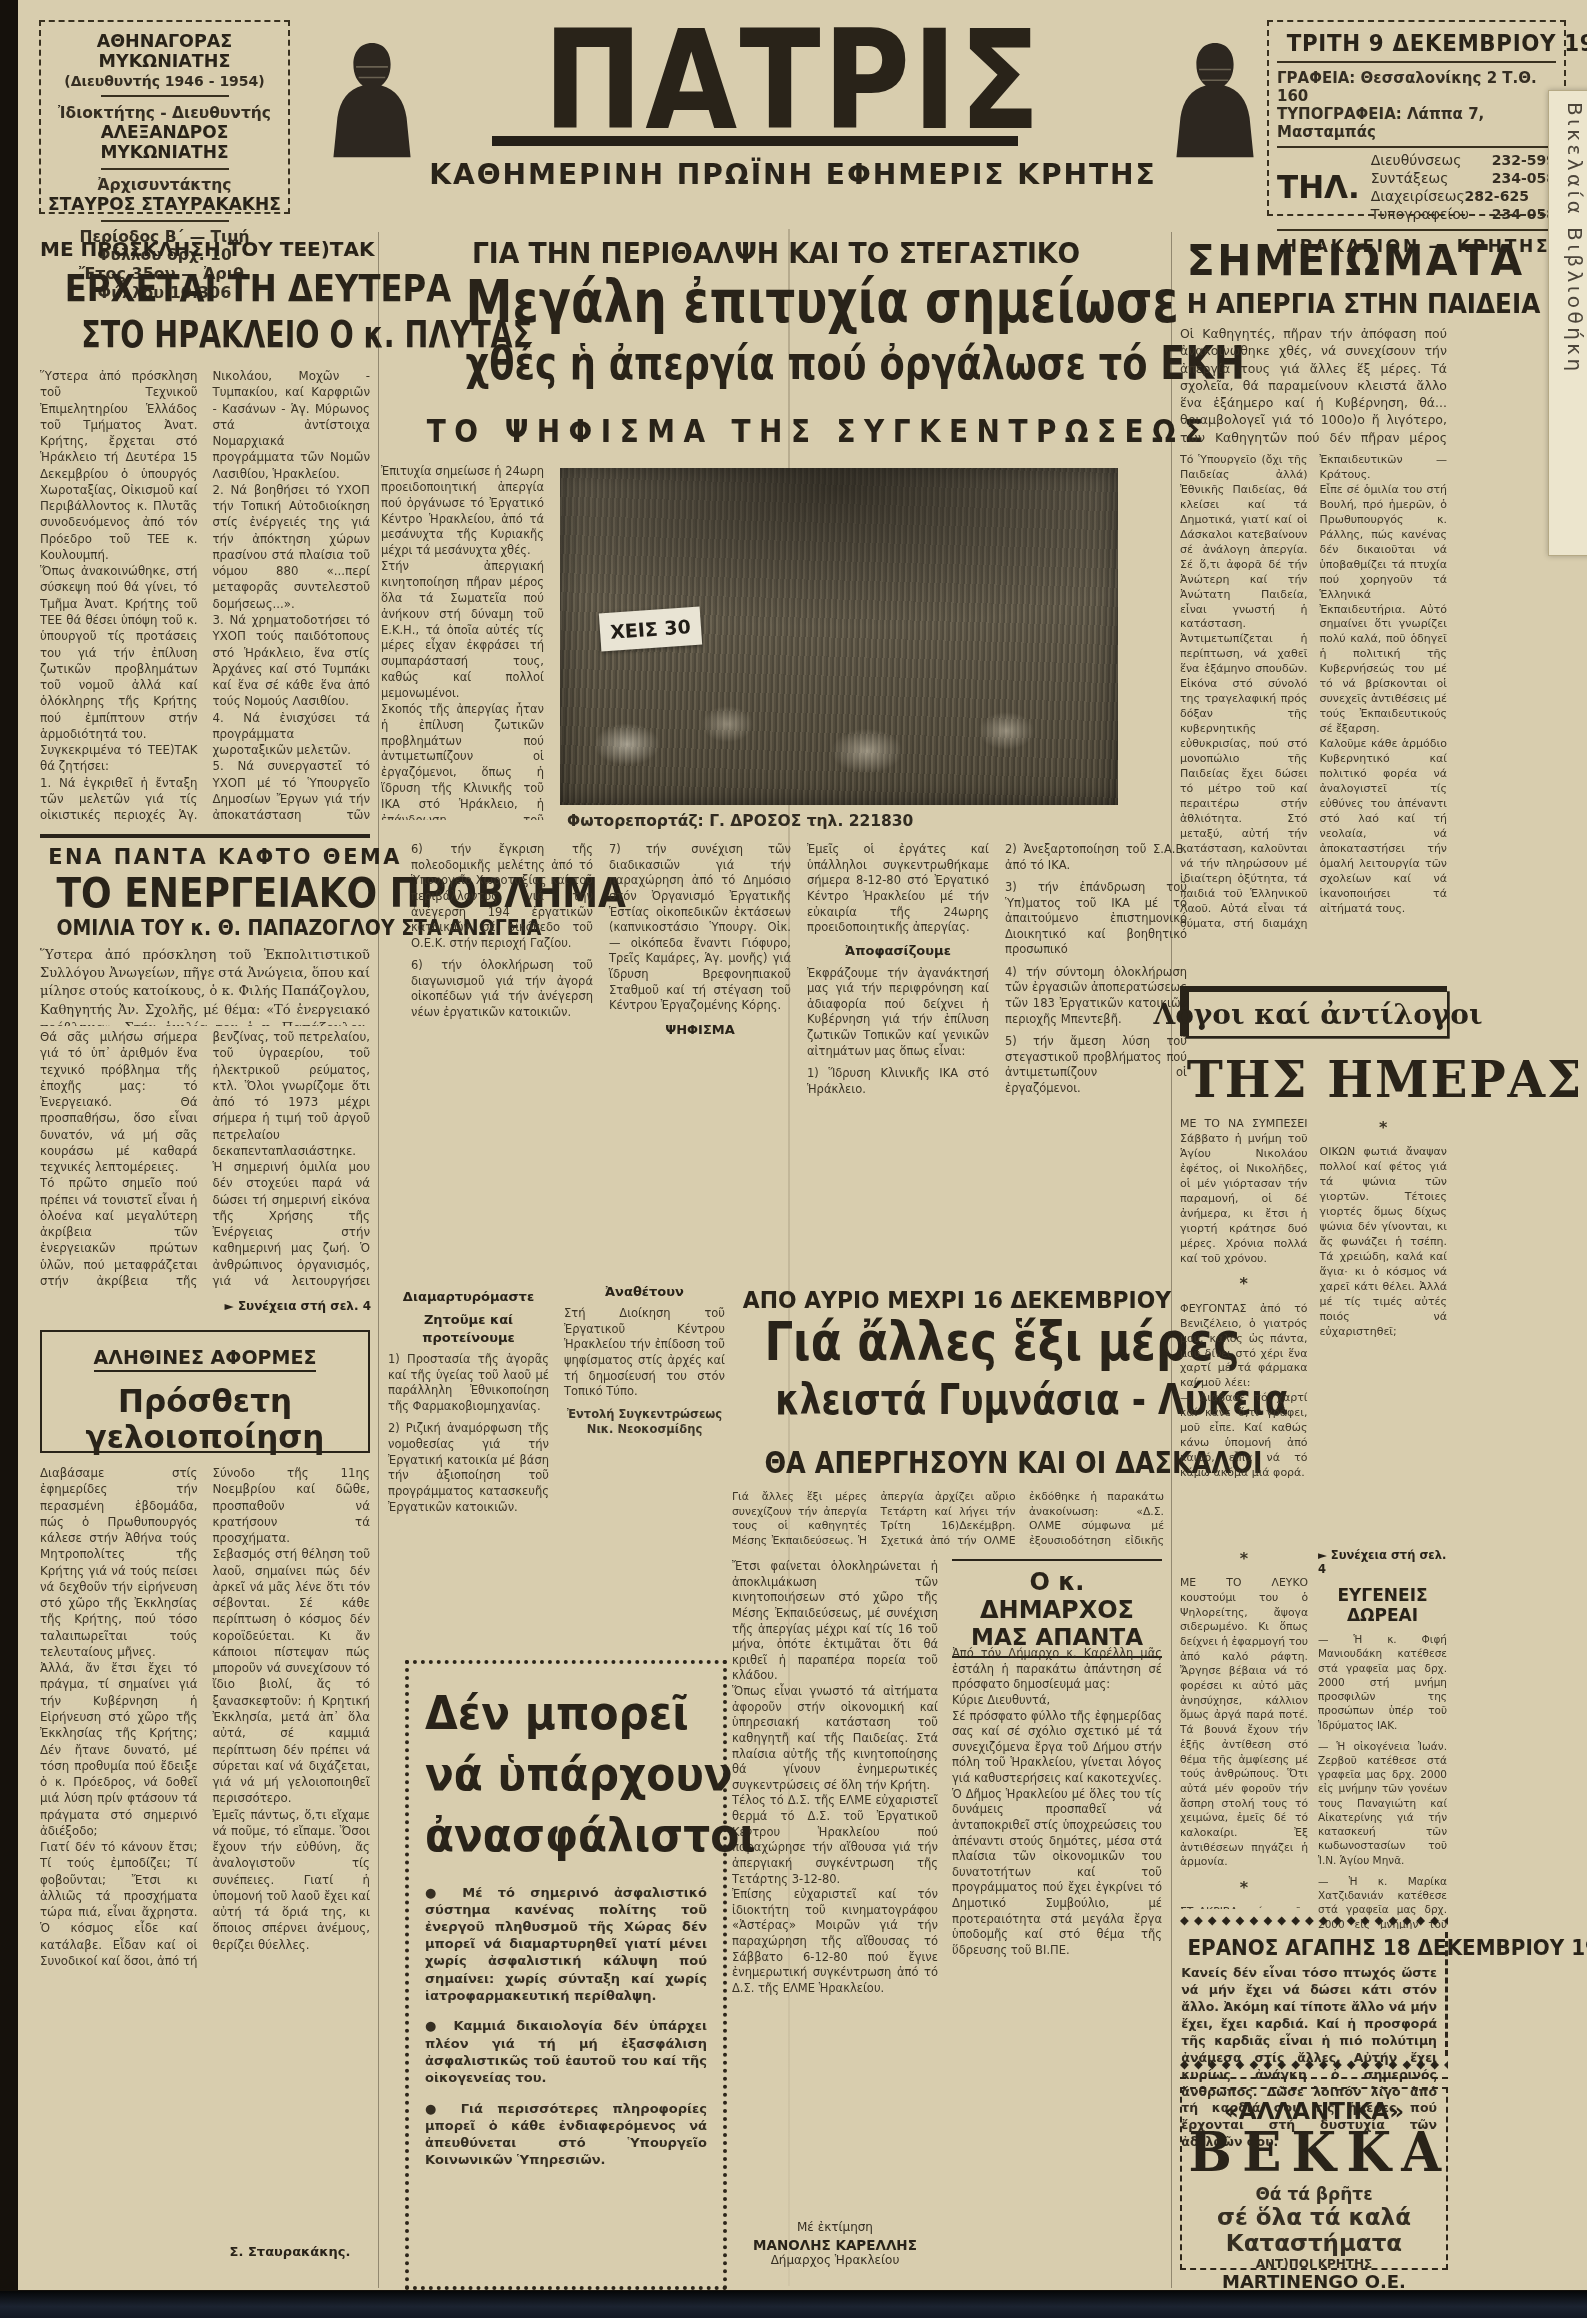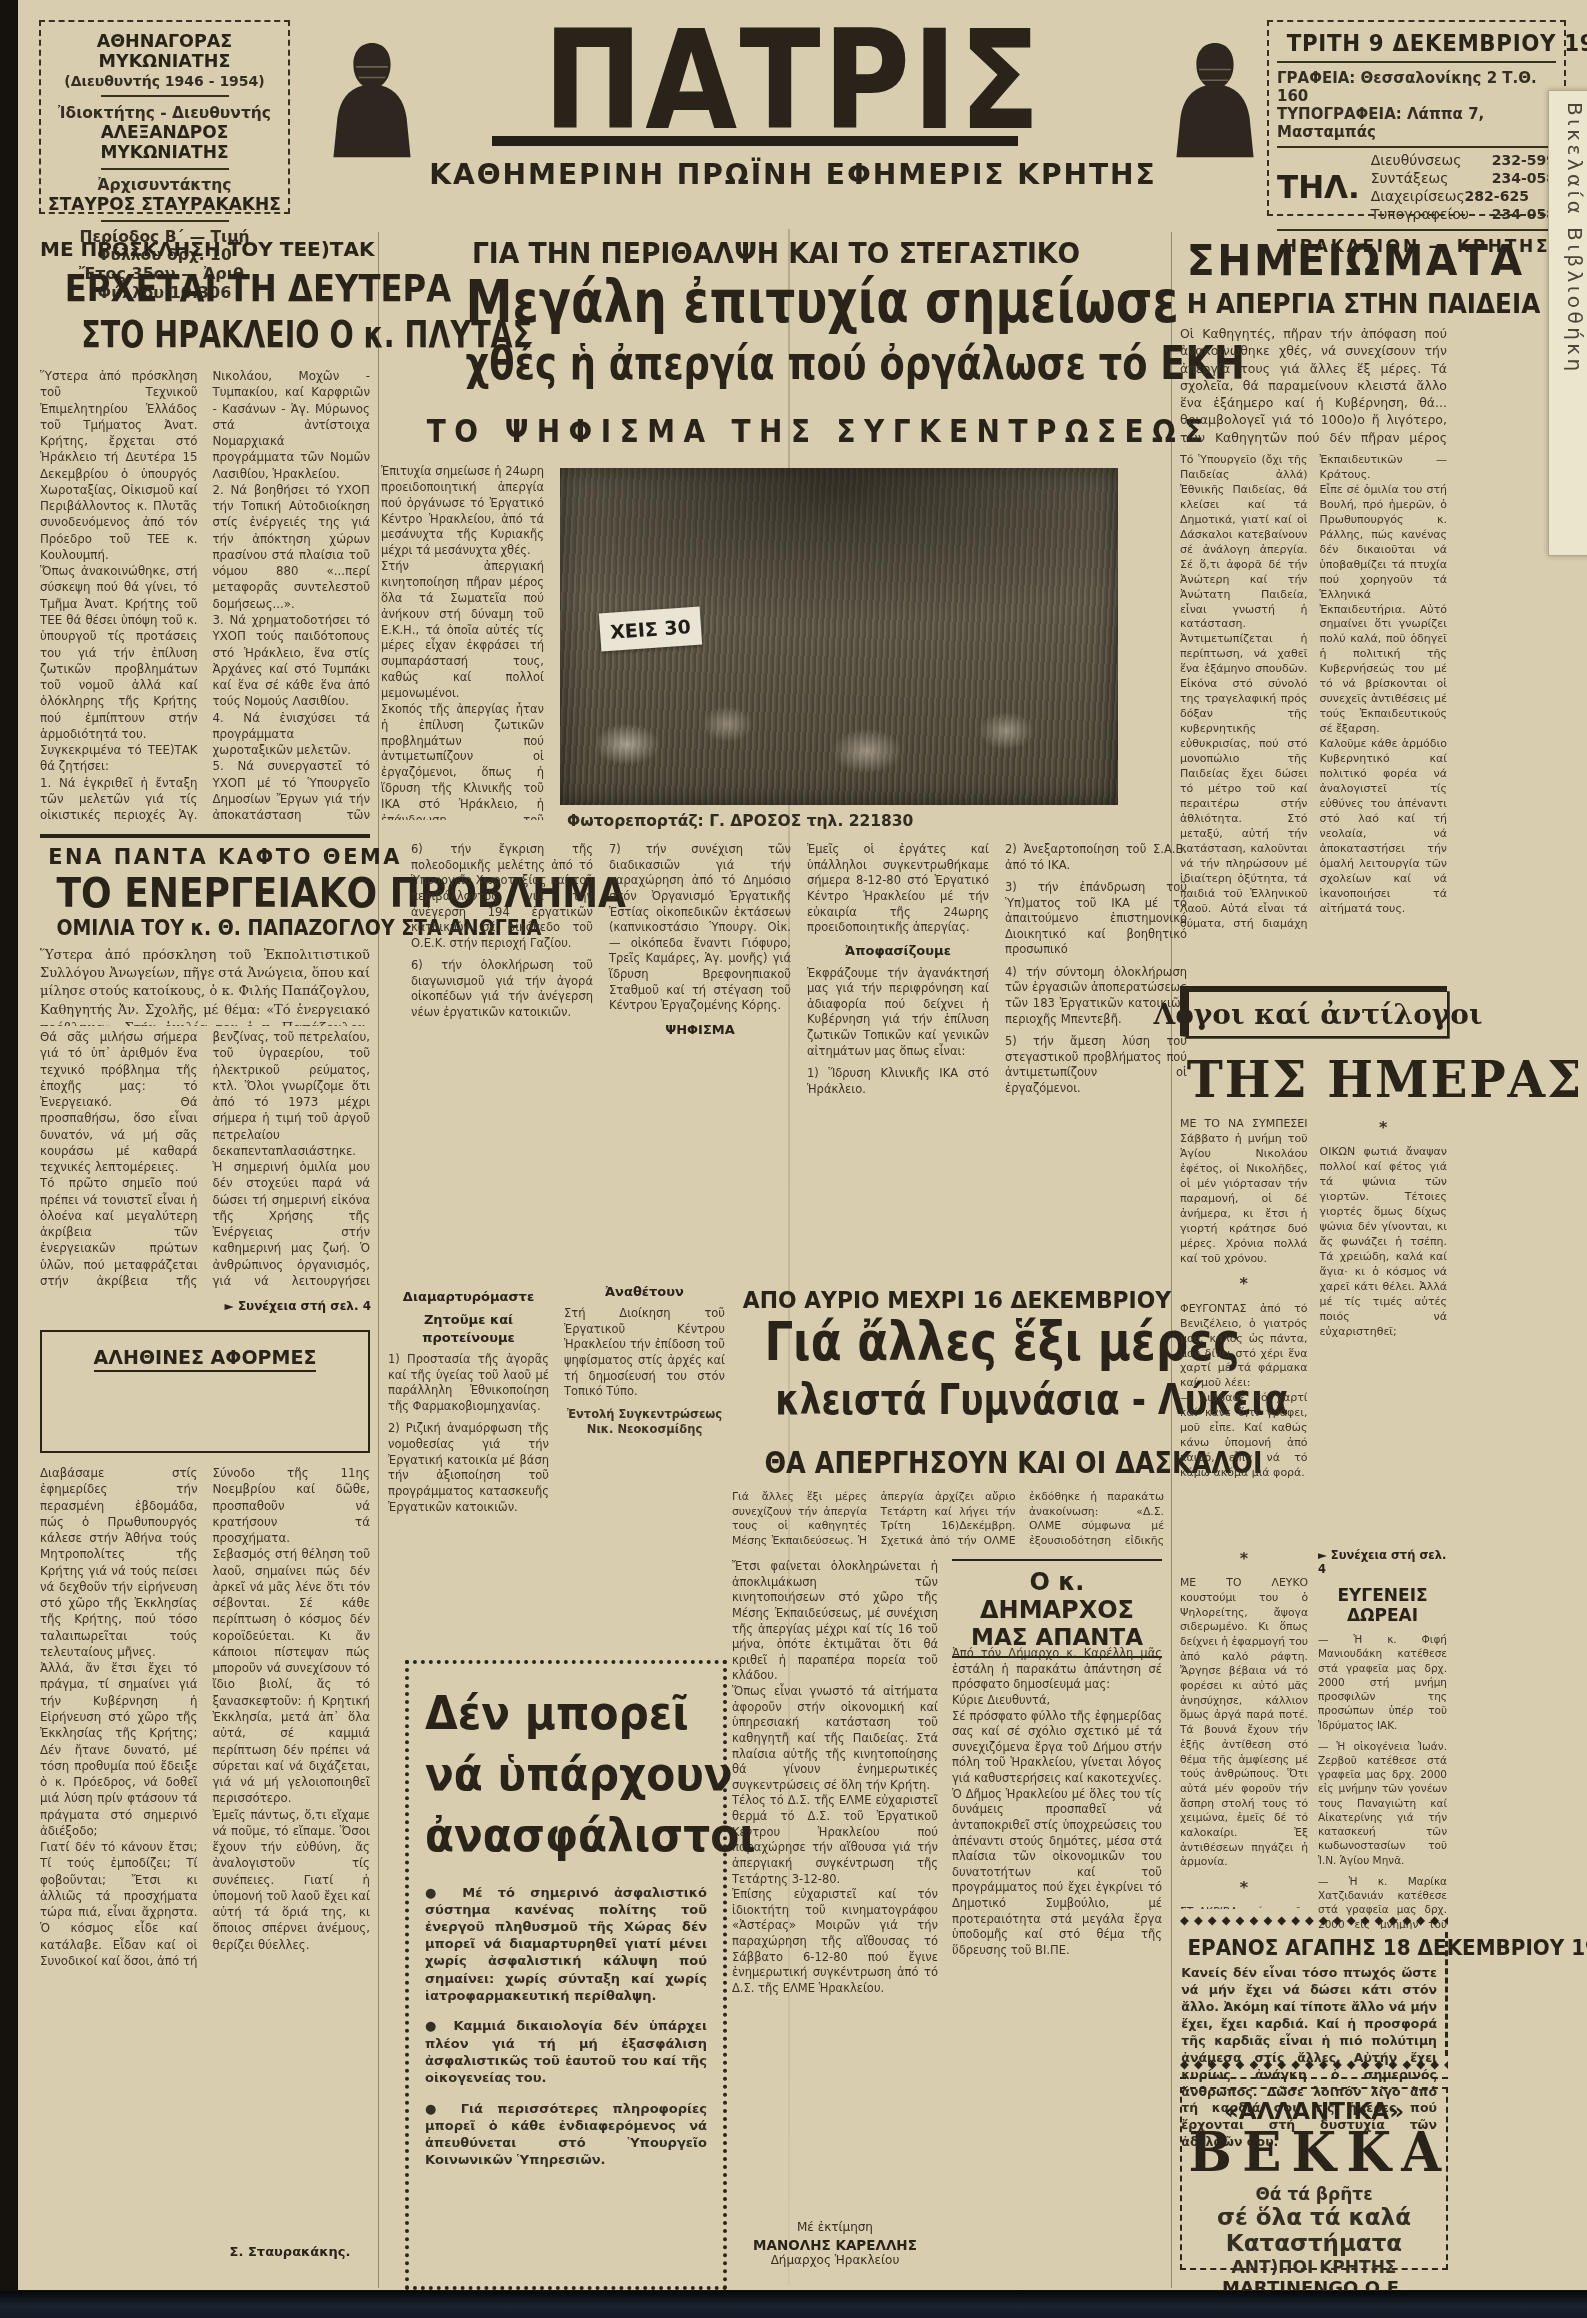--- a/index.html
+++ b/index.html
@@ -159,20 +159,21 @@
 <div class="abs c b ink nowrap sx90" style="left:40px;top:870px;width:330px;font-size:40px;">ΤΟ ΕΝΕΡΓΕΙΑΚΟ ΠΡΟΒΛΗΜΑ</div>
 <div class="abs c b ink nowrap sx90" style="left:40px;top:916px;width:330px;font-size:21px;">ΟΜΙΛΙΑ ΤΟΥ κ. Θ. ΠΑΠΑΖΟΓΛΟΥ ΣΤΑ ΑΝΩΓΕΙΑ</div>
 <div class="abs serif j" style="left:40px;top:946px;width:330px;height:80px;font-size:13px;line-height:1.4;overflow:hidden;">Ὕστερα ἀπό πρόσκληση τοῦ Ἐκπολιτιστικοῦ Συλλόγου Ἀνωγείων, πῆγε στά Ἀνώγεια, ὅπου καί μίλησε στούς κατοίκους, ὁ κ. Φιλής Παπάζογλου, Καθηγητής Ἀν. Σχολῆς, μέ θέμα: «Τό ἐνεργειακό πρόβλημα». Στήν ὁμιλία του ὁ κ. Παπάζογλου, εἶπε τά ἑξῆς:</div>
 <div class="abs body-txt cols2 pre" style="left:40px;top:1029px;width:330px;height:267px;">Θά σᾶς μιλήσω σήμερα γιά τό ὑπ᾿ ἀριθμόν ἕνα τεχνικό πρόβλημα τῆς ἐποχῆς μας: τό Ἐνεργειακό. Θά προσπαθήσω, ὅσο εἶναι δυνατόν, νά μή σᾶς κουράσω μέ καθαρά τεχνικές λεπτομέρειες.
 Τό πρῶτο σημεῖο πού πρέπει νά τονιστεῖ εἶναι ἡ ὁλοένα καί μεγαλύτερη ἀκρίβεια τῶν ἐνεργειακῶν πρώτων ὑλῶν, πού μεταφράζεται στήν ἀκρίβεια τῆς βενζίνας, τοῦ πετρελαίου, τοῦ ὑγραερίου, τοῦ ἠλεκτρικοῦ ρεύματος, κτλ. Ὅλοι γνωρίζομε ὅτι ἀπό τό 1973 μέχρι σήμερα ἡ τιμή τοῦ ἀργοῦ πετρελαίου δεκαπενταπλασιάστηκε.
 Ἡ σημερινή ὁμιλία μου δέν στοχεύει παρά νά δώσει τή σημερινή εἰκόνα τῆς Χρήσης τῆς Ἐνέργειας στήν καθημερινή μας ζωή. Ὁ ἀνθρώπινος ὀργανισμός, γιά νά λειτουργήσει βιολογικά χρειάζεται κάθε μέρα ἕνα ποσό ἐνέργειας ἴσο μέ 2000 — 3000 KCAL. Τήν ἐνέργεια αὐτή τήν περιέχουν οἱ τροφές τίς ὁποῖες καθημερινά καταναλίσκομε. Τό ποσόν αὐτό...</div>
 <div class="abs b ink" style="left:202px;top:1299px;width:169px;font-size:12px;text-align:right;">► Συνέχεια στή σελ. 4</div>
 
 <div class="abs" style="left:40px;top:1330px;width:330px;height:123px;border:2.7px solid #292319;box-sizing:border-box;text-align:center;padding-top:13.5px;">
   <div class="b ink" style="display:inline-block;font-size:19px;border-bottom:2.7px solid #292319;padding-bottom:2.7px;">ΑΛΗΘΙΝΕΣ ΑΦΟΡΜΕΣ</div>
+  <div class="b ink" style="font-size:31px;margin-top:10.8px;">Πρόσθετη γελοιοποίηση</div>
 </div>
 <div class="abs body-txt cols2 pre" style="left:40px;top:1465px;width:330px;height:773px;">Διαβάσαμε στίς ἐφημερίδες τήν περασμένη ἑβδομάδα, πώς ὁ Πρωθυπουργός κάλεσε στήν Ἀθήνα τούς Μητροπολίτες τῆς Κρήτης γιά νά τούς πείσει νά δεχθοῦν τήν εἰρήνευση στό χῶρο τῆς Ἐκκλησίας τῆς Κρήτης, πού τόσο ταλαιπωρεῖται τούς τελευταίους μῆνες.
 Ἀλλά, ἄν ἔτσι ἔχει τό πράγμα, τί σημαίνει γιά τήν Κυβέρνηση ἡ Εἰρήνευση στό χῶρο τῆς Ἐκκλησίας τῆς Κρήτης; Δέν ἤτανε δυνατό, μέ τόση προθυμία πού ἔδειξε ὁ κ. Πρόεδρος, νά δοθεῖ μιά λύση πρίν φτάσουν τά πράγματα στό σημερινό ἀδιέξοδο;
 Γιατί δέν τό κάνουν ἔτσι; Τί τούς ἐμποδίζει; Τί φοβοῦνται; Ἔτσι κι ἀλλιῶς τά προσχήματα τώρα πιά, εἶναι ἄχρηστα. Ὁ κόσμος εἶδε καί κατάλαβε. Εἶδαν καί οἱ Συνοδικοί καί ὅσοι, ἀπό τή Σύνοδο τῆς 11ης Νοεμβρίου καί δῶθε, προσπαθοῦν νά κρατήσουν τά προσχήματα.
 Σεβασμός στή θέληση τοῦ λαοῦ, σημαίνει πώς δέν ἀρκεῖ νά μᾶς λένε ὅτι τόν σέβονται. Σέ κάθε περίπτωση ὁ κόσμος δέν κοροϊδεύεται. Κι ἄν κάποιοι πίστεψαν πώς μποροῦν νά συνεχίσουν τό ἴδιο βιολί, ἄς τό ξανασκεφτοῦν: ἡ Κρητική Ἐκκλησία, μετά ἀπ᾿ ὅλα αὐτά, σέ καμμιά περίπτωση δέν πρέπει νά σύρεται καί νά διχάζεται, γιά νά μή γελοιοποιηθεῖ περισσότερο.
 Ἐμεῖς πάντως, ὅ,τι εἴχαμε νά ποῦμε, τό εἴπαμε. Ὅσοι ἔχουν τήν εὐθύνη, ἄς ἀναλογιστοῦν τίς συνέπειες. Γιατί ἡ ὑπομονή τοῦ λαοῦ ἔχει καί αὐτή τά ὅριά της, κι ὅποιος σπέρνει ἀνέμους, θερίζει θύελλες.</div>
 <div class="abs b ink" style="left:209px;top:2244px;width:162px;font-size:13px;text-align:center;">Σ. Σταυρακάκης.</div>
 
 <div class="abs c b ink nowrap sx95" style="left:388px;top:237px;width:776px;font-size:28px;">ΓΙΑ ΤΗΝ ΠΕΡΙΘΑΛΨΗ ΚΑΙ ΤΟ ΣΤΕΓΑΣΤΙΚΟ</div>
 <div class="abs c b ink nowrap sx80" style="left:388px;top:267px;width:776px;font-size:59px;">Μεγάλη ἐπιτυχία σημείωσε</div>
@@ -301,19 +302,19 @@
 </div>
 
 <div class="abs ink nowrap" style="left:1180px;top:2057px;width:268px;height:16px;overflow:hidden;font-size:11.5px;letter-spacing:0.7px;">◆ ◆ ◆ ◆ ◆ ◆ ◆ ◆ ◆ ◆ ◆ ◆ ◆ ◆ ◆ ◆ ◆ ◆ ◆ ◆ ◆ ◆ ◆ ◆ ◆ ◆ ◆ ◆ ◆ ◆ ◆ ◆ ◆ ◆ ◆ ◆</div>
 <div class="abs" style="left:1180px;top:2077px;width:268px;border-top:2.7px dashed #2c2519;"></div>
 
 <div class="abs c" style="left:1180px;top:2087px;width:268px;height:183px;border:2px dashed #2c2519;box-sizing:border-box;padding-top:9.4px;">
   <div class="b ink" style="font-size:23px;">«ΑΛΛΑΝΤΙΚΑ»</div>
   <div class="serif b ink nowrap sx95" style="font-size:54px;letter-spacing:10.8px;line-height:1.05;">ΒΕΚΚΑ</div>
   <div class="b" style="font-size:17px;margin-top:2.7px;">Θά τά βρῆτε</div>
   <div class="b" style="font-size:23px;">σέ ὅλα τά καλά Καταστήματα</div>
-  <div class="b" style="font-size:17px;margin-top:1.3px;text-align:center;">ΑΝΤ)ΠΟΙ ΚΡΗΤΗΣ</div>
+  <div class="b" style="font-size:12px;margin-top:1.3px;text-align:center;">ΑΝΤ)ΠΟΙ ΚΡΗΤΗΣ</div>
   <div class="b ink" style="font-size:18px;">MARTINENGO Ο.Ε.</div>
   <div class="b" style="font-size:16px;margin-top:1.3px;">Στραβωνος 4 Ηρακλειον — Τηλ. 242-880</div>
 </div>
 
 <div class="bottom-edge"></div>
 
 
 </body></html>

